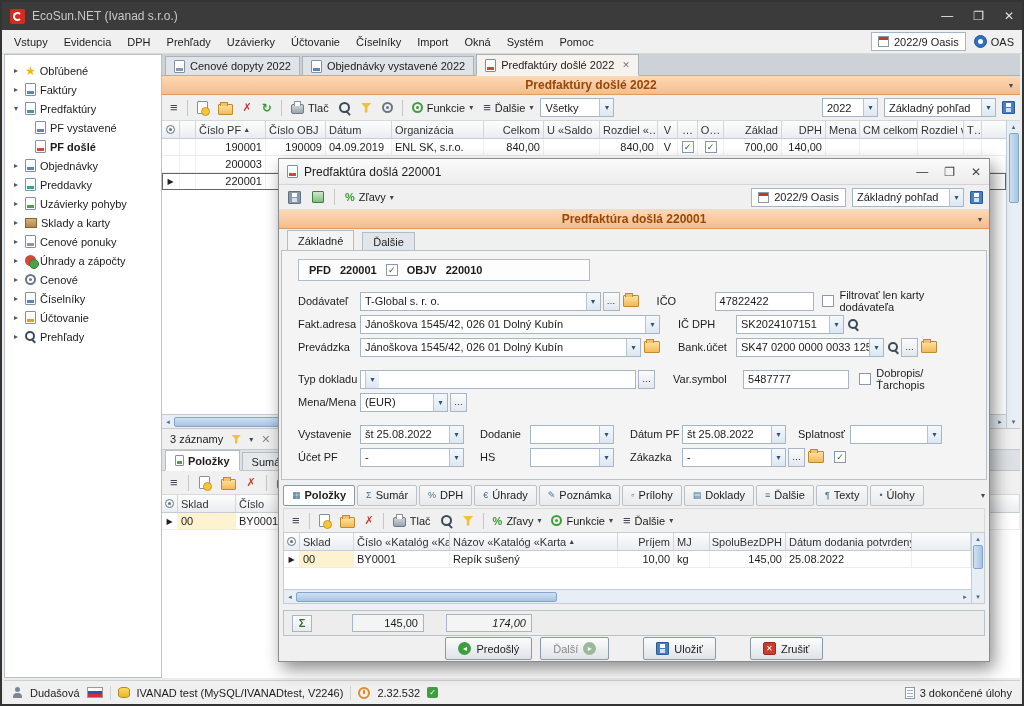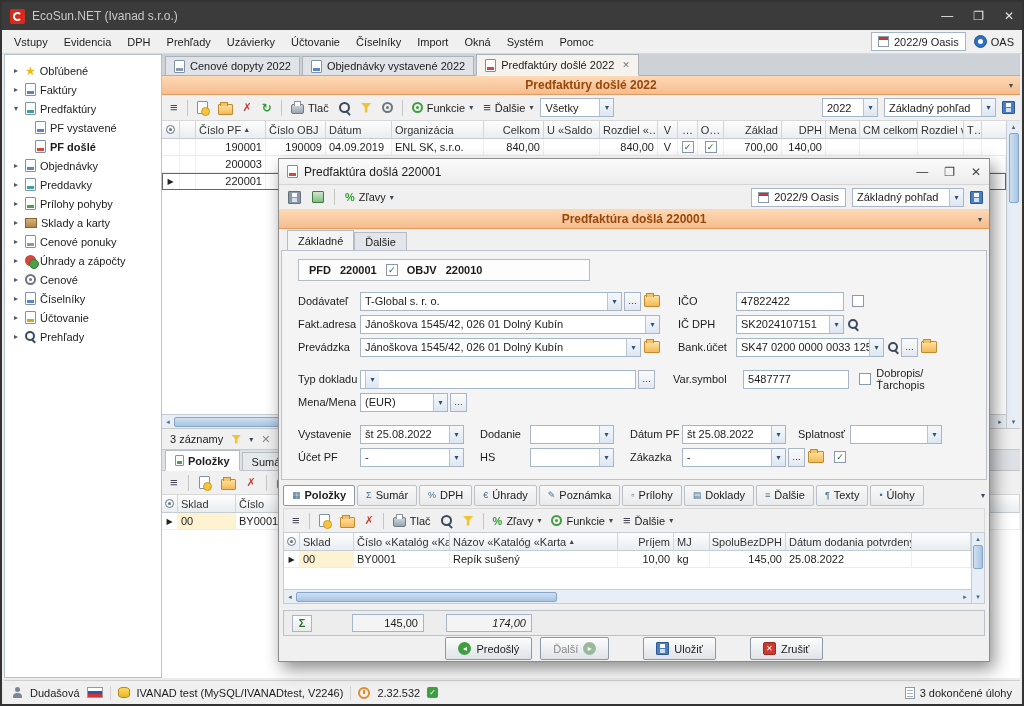--- a/index.html
+++ b/index.html
@@ -142,21 +142,21 @@
 
   
   .dialog{position:absolute;left:276px;top:156px;width:712px;height:504px;background:#f0f0f0;border:1px solid #8c8c8c;
           box-shadow:4px 7px 16px rgba(0,0,0,.45);display:flex;flex-direction:column;}
   .dlg-title{height:26px;background:linear-gradient(#fbfbfb,#ececec);border-bottom:1px solid #d5d5d5;display:flex;align-items:center;gap:6px;padding:0 8px;font-size:12px;flex:none;}
   .dlg-title .winbtns{color:#444;gap:16px;}
   .t-pg.dlg{margin-top:0;}
   .dlg-toolbar{height:25px;background:#f0f0f0;border-bottom:1px solid #ddd;display:flex;align-items:center;gap:5px;padding:0 6px;flex:none;}
   .dlg-banner{height:19px;background:linear-gradient(#fcd9b5,#f5bc8e);border-bottom:1px solid #e0995e;display:flex;align-items:center;justify-content:center;color:#99470a;font-weight:bold;font-size:12px;position:relative;flex:none;}
   .dlg-banner .i-caret{position:absolute;right:7px;}
-  .dlg-tabs{height:21px;display:flex;align-items:flex-end;padding-left:8px;gap:0;background:#f0f0f0;flex:none;}
+  .dlg-tabs{height:21px;display:flex;align-items:flex-end;padding-left:8px;gap:8px;background:#f0f0f0;flex:none;}
   .ftab{height:18px;display:flex;align-items:center;padding:0 10px;background:#e2e5e9;border:1px solid #b4bcc4;border-bottom:none;}
   .ftab.active{background:#f4f4f4;height:21px;margin-bottom:-1px;border-bottom:1px solid #f4f4f4;}
   .dlg-body{height:230px;border:1px solid #b9c2cb;background:#f4f4f4;margin:0 2px;padding:8px 16px;flex:none;position:relative;}
   .pfdbox{width:292px;height:22px;border:1px solid #b0bcc8;background:#fdfdfd;display:flex;align-items:center;gap:9px;padding:0 10px;font-weight:bold;margin-bottom:10px;}
   .frow{display:flex;align-items:center;height:20px;margin-bottom:3px;}
   .fl{width:62px;flex:none;} .fl2{width:58px;flex:none;margin-left:18px;}
   .flm{flex:none;margin-left:16px;} 
   .inp{height:19px;border:1px solid #a6b6c6;background:#fff;display:flex;align-items:center;padding:0 4px;white-space:nowrap;overflow:hidden;}
   .mbtn{width:17px;height:19px;border:1px solid #a6b6c6;background:linear-gradient(#fbfbfb,#e4e8ee);display:flex;align-items:center;justify-content:center;margin-left:2px;font-size:9px;flex:none;}
   .fold{width:16px;height:12px;background:linear-gradient(#ffe2a0,#f3b95a);border:1px solid #c08b2d;border-radius:1px;position:relative;margin-left:3px;flex:none;}
@@ -255,21 +255,21 @@
           <span>Objednávky</span>
         </div>
       <div class="titem">
           <span class="exp">▸</span>
           <span class="t-pg a-teal"></span>
           <span>Preddavky</span>
         </div>
       <div class="titem">
           <span class="exp">▸</span>
           <span class="t-pg a-green"></span>
-          <span>Prílohy pohyby</span>
+          <span>Uzávierky pohyby</span>
         </div>
       <div class="titem">
           <span class="exp">▸</span>
           <span class="t-box"></span>
           <span>Sklady a karty</span>
         </div>
       <div class="titem">
           <span class="exp">▸</span>
           <span class="t-pg a-gray"></span>
           <span>Cenové ponuky</span>
@@ -611,20 +611,21 @@
             <span class="cv">T-Global s. r. o.</span>
             <span class="dd">▾</span>
           </span>
         <span class="mbtn">…</span>
         <span class="fold"></span>
         <span class="fl2">IČO</span>
         <span class="inp" style="width:108px;">47822422</span>
         <span class="chk" style="margin-left:8px;">
             <i></i>
           </span>
+        <span class="cklbl">Filtrovať len karty dodávateľa</span>
       </div>
 
       <div class="frow">
         <span class="fl">Fakt.adresa</span>
         <span class="cmb" style="width:300px;">
             <span class="cv">Jánoškova 1545/42, 026 01 Dolný Kubín</span>
             <span class="dd">▾</span>
           </span>
         <span class="fl2">IČ DPH</span>
         <span class="cmb" style="width:108px;">

